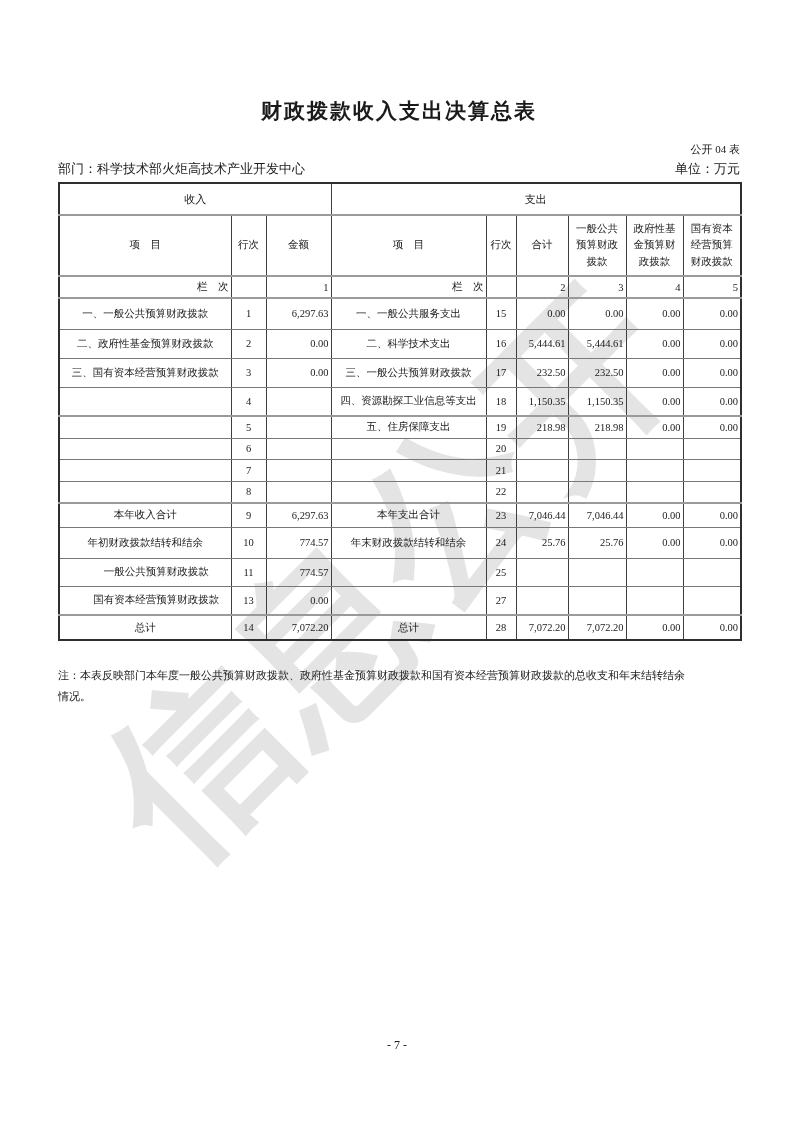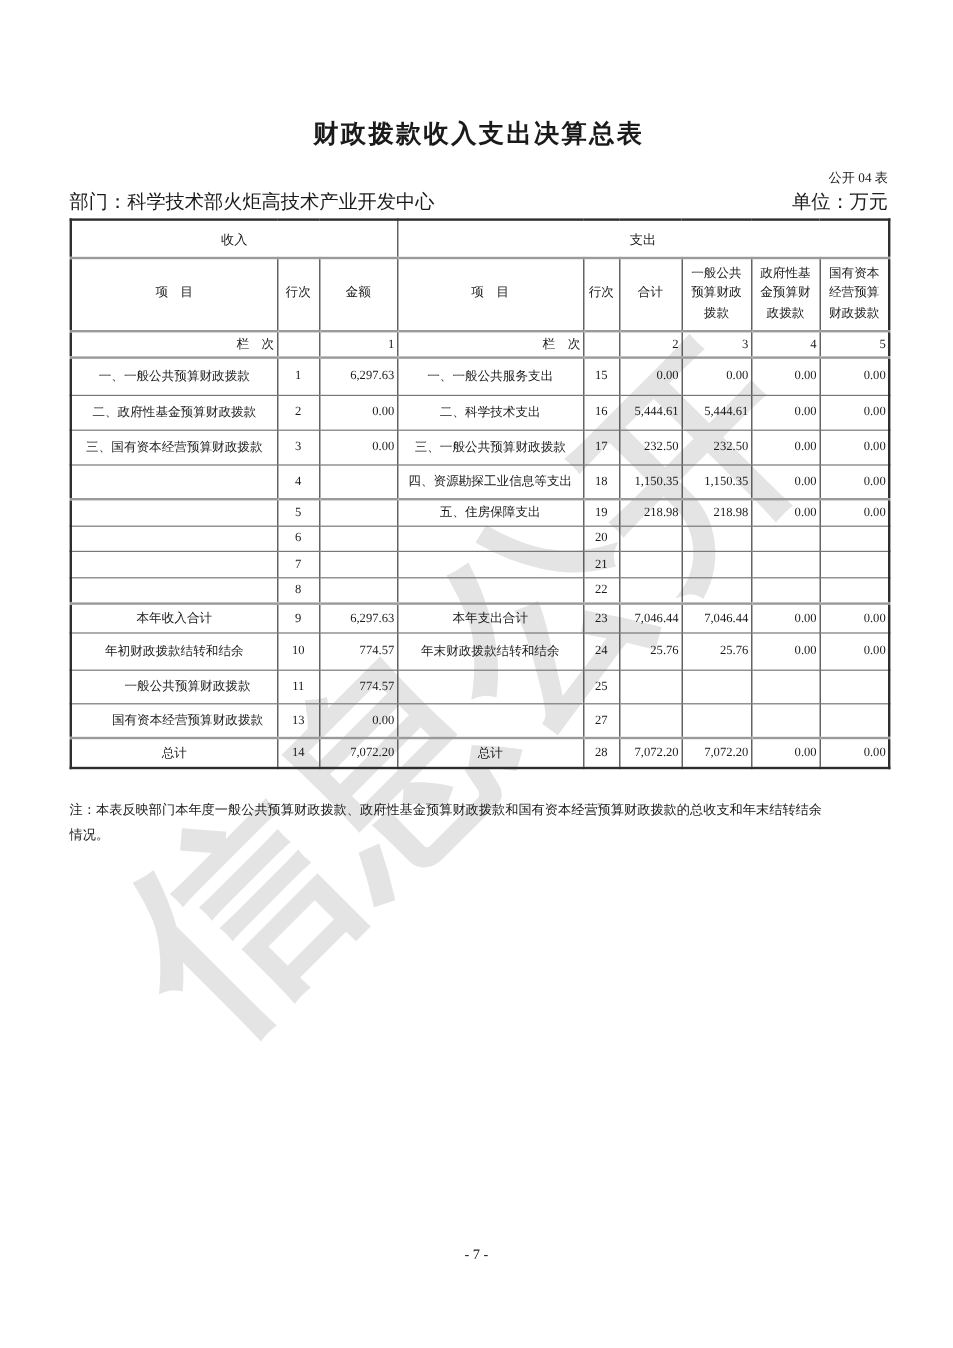--- a/index.html
+++ b/index.html
@@ -37,21 +37,21 @@
   }
   .form-label {
     text-align:right;
     font-size:11px;
     margin-top:17px;
     line-height:14px;
   }
   .meta-row {
     display:flex;
     justify-content:space-between;
-    font-size:16px;
+    font-size:13px;
     margin-top:4px;
     line-height:17px;
   }
   table.budget {
     width:682px;
     margin-top:5px;
     border-collapse:collapse;
     table-layout:fixed;
     border:2px solid #2e2e2e;
   }

